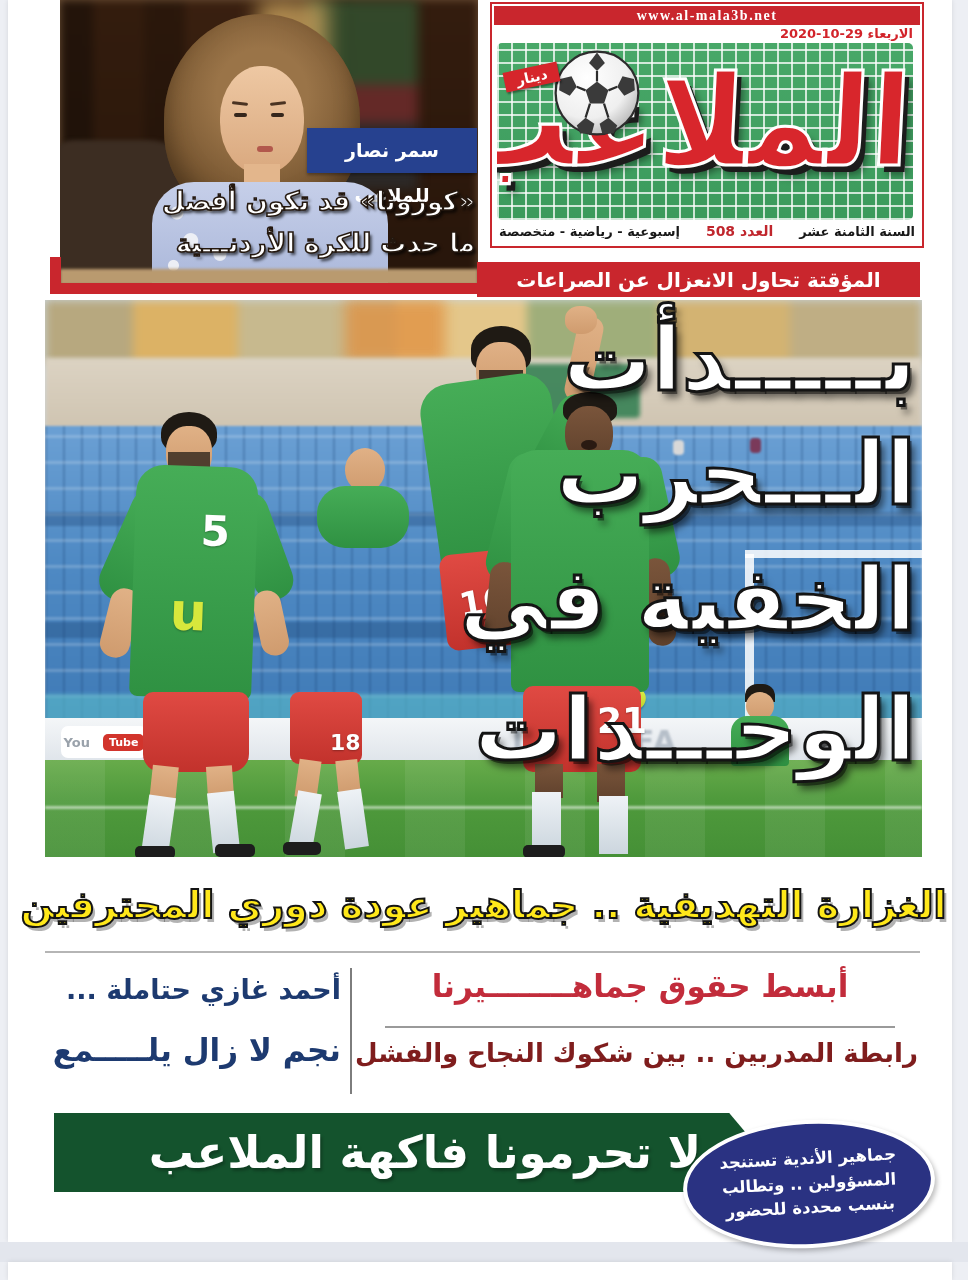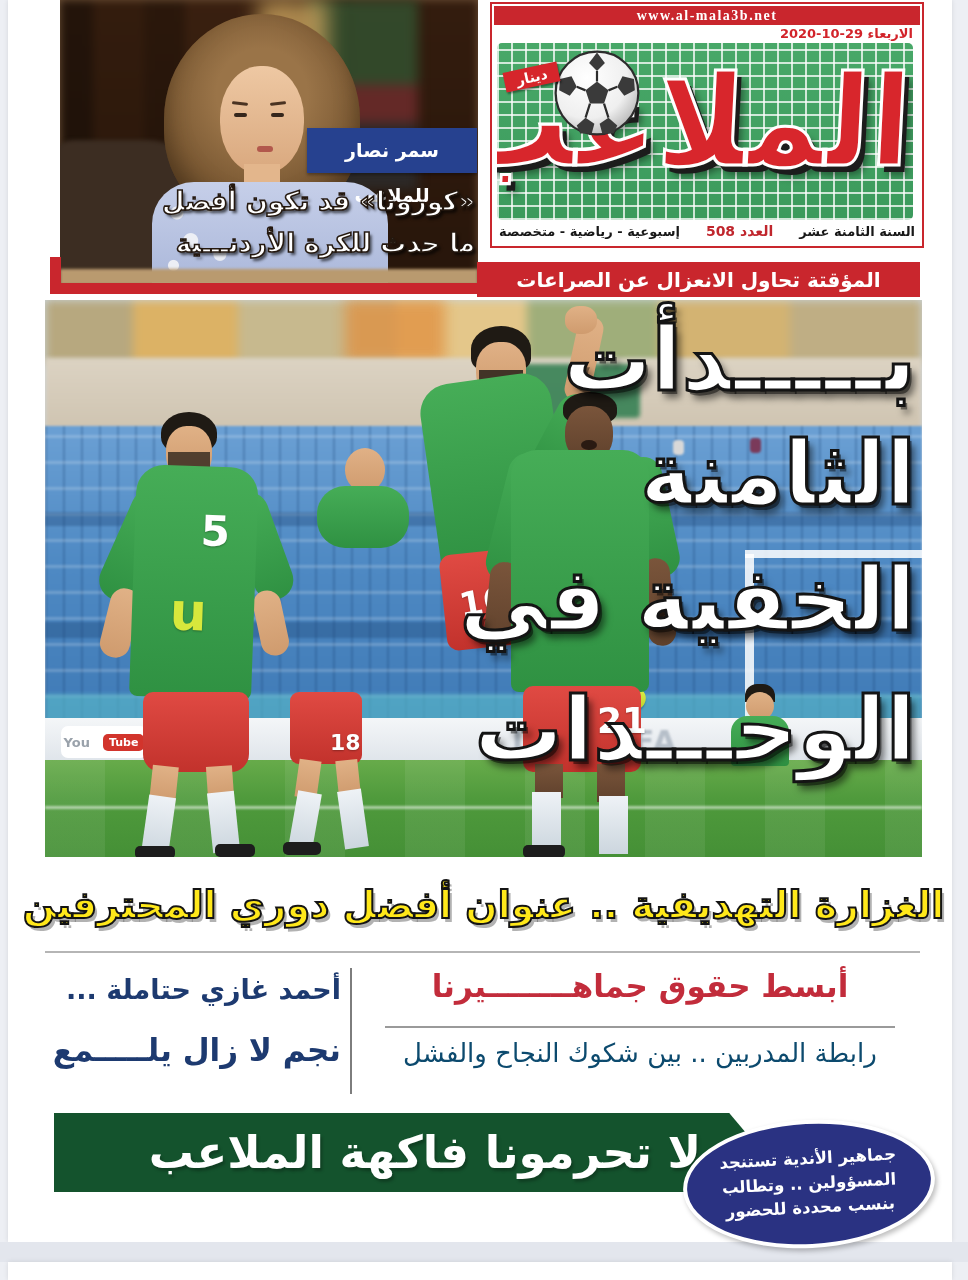--- a/index.html
+++ b/index.html
@@ -121,21 +121,21 @@
   .subhead span{font-weight:bold;font-size:38px;white-space:nowrap;color:#ffe81a;
      -webkit-text-stroke:2px #141414;text-shadow:3px 4px 0 rgba(0,0,0,.3);}
 
   .rule-h{background:#b5b5b5;height:2px;}
   .col-div{left:350px;top:968px;width:2px;height:126px;background:#7d7d7d;}
   .col-left-l1{left:45px;top:974px;width:296px;text-align:right;padding-right:10px;font-weight:bold;
      font-size:27px;color:#1d3a70;white-space:nowrap;}
   .col-left-l2{left:45px;top:1032px;width:296px;text-align:right;padding-right:10px;font-weight:bold;
      font-size:31px;color:#1d3a70;white-space:nowrap;}
   .col-right-l1{left:362px;top:968px;width:556px;text-align:center;font-weight:bold;font-size:31px;color:#c22c3b;white-space:nowrap;}
-  .col-right-l2{left:362px;top:1038px;width:556px;text-align:center;font-weight:normal;font-size:26px;color:#0c4a6e;white-space:nowrap;}
+  .col-right-l2{left:362px;top:1038px;width:556px;text-align:center;font-weight:bold;font-size:26px;color:#7f1d1d;white-space:nowrap;}
 
   
   .banner{left:54px;top:1113px;width:742px;height:79px;background:#14532d;
      clip-path:polygon(0 0,91% 0,100% 100%,0 100%);display:flex;align-items:center;justify-content:center;}
   .banner span{color:#fff;font-weight:bold;font-size:45px;white-space:nowrap;text-shadow:2px 3px 3px rgba(0,0,0,.25);}
   .oval{left:683px;top:1120px;width:244px;height:120px;background:#2a3282;border:4px solid #fff;
      border-radius:50%;display:flex;flex-direction:column;align-items:center;justify-content:center;
      color:#fff;font-weight:bold;font-size:16.5px;line-height:1.5;transform:rotate(-3deg);
      box-shadow:2px 3px 5px rgba(0,0,0,.25);}
   .gap-band{left:0;top:1242px;width:968px;height:20px;background:#e3e6ed;}
@@ -289,27 +289,27 @@
     <div class="abs shrt" style="left:478px;top:386px;width:118px;height:86px;border-radius:10px;">
       <span class="pnum" style="left:74px;top:14px;font-size:36px;">21</span>
     </div>
     <div class="abs skinD" style="left:490px;top:464px;width:28px;height:34px;"></div>
     <div class="abs skinD" style="left:552px;top:464px;width:28px;height:38px;"></div>
     <div class="abs sock" style="left:487px;top:492px;width:29px;height:60px;"></div>
     <div class="abs sock" style="left:554px;top:496px;width:29px;height:58px;"></div>
     <div class="abs boot" style="left:478px;top:545px;width:42px;height:13px;"></div>
 
     <div class="head-line" style="top:12px;">بـــــدأت</div>
-    <div class="head-line" style="top:126px;">الثامنة</div>
+    <div class="head-line" style="top:126px;">الـــحرب</div>
     <div class="head-line" style="top:252px;">الخفية في</div>
     <div class="head-line" style="top:382px;">الوحـــدات</div>
   </div>
 
   <div class="abs subhead">
-    <span class="rtl">الغزارة التهديفية .. عنوان أفضل دوري المحترفين</span>
+    <span class="rtl">الغزارة التهديفية .. جماهير عودة دوري المحترفين</span>
   </div>
   <div class="abs rule-h" style="left:45px;top:951px;width:875px;"></div>
 
   <div class="abs col-left-l2 rtl">نجم لا زال يلـــــمع</div>
   <div class="abs col-left-l1 rtl">أحمد غازي حتاملة ...</div>
   <div class="abs col-div"></div>
   <div class="abs col-right-l1 rtl">أبسط حقوق جماهــــــــيرنا</div>
   <div class="abs rule-h" style="left:385px;top:1026px;width:510px;background:#9a9a9a;"></div>
   <div class="abs col-right-l2 rtl">رابطة المدربين .. بين شكوك النجاح والفشل</div>
 

